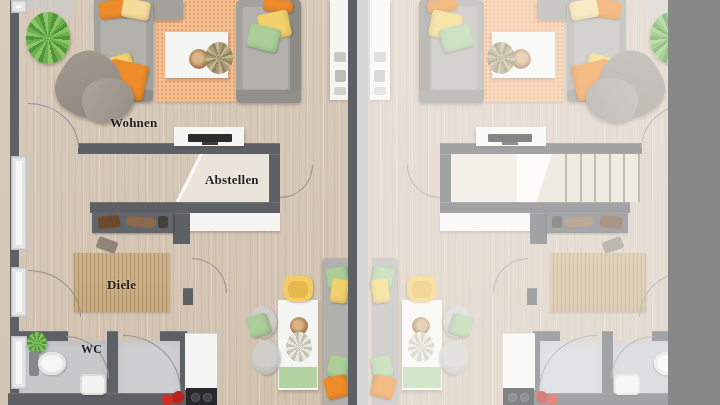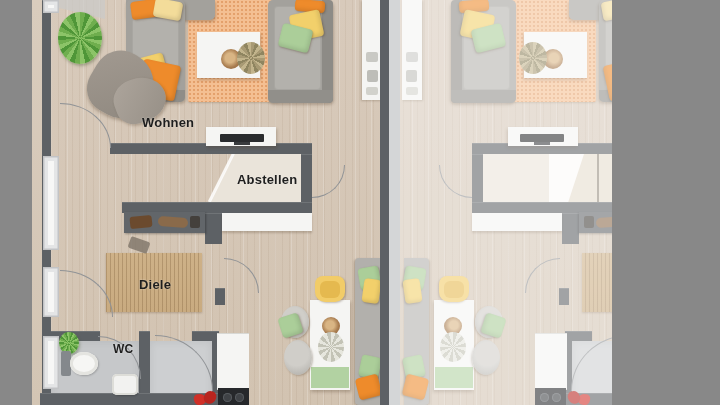--- a/index.html
+++ b/index.html
@@ -1,18 +1,18 @@
 <!DOCTYPE html>
 <html style="--wall: #5d6165; --party-wall-light: #b6b8ba; --floor-wood: #d8cabb; --rug-living: #f4bf92; --rug-hall: #c9ab80; --wc-floor: #c6c8ca; --accent-orange: #ee8b2b; --accent-yellow: #f2d06b; --accent-pale: #f3dc9a; --accent-green: #abce99; --tv-black: #2a2c2e; --red-item: #d03028;"><head>
 <meta charset="utf-8">
 <style>
   html,body{margin:0;padding:0;background:#888;}
-  #stage{position:relative;width:580px;height:405px;overflow:hidden;
-    font-family:Liberation Sans, sans-serif;
-    background:linear-gradient(180deg,#d9ccbd,#d3c5b4);margin-left:32px;}
+  #stage{position:relative;width:668px;height:405px;overflow:hidden;
+    font-family:Liberation Serif, serif;
+    background:linear-gradient(180deg,#d9ccbd,#d3c5b4);}
   .a{position:absolute;}
   
   .w{background:var(--wall,#5d6165);box-shadow:inset 0 1px 0 rgba(255,255,255,.12);}
   .win{background:#f7f7f6;box-shadow:inset 0 0 0 1.5px #c2c3c5, inset 0 0 0 5px rgba(210,212,214,.5);}
   .arc{border:0 solid #909396;}
   .arc.tr{border-top-width:1.5px;border-right-width:1.5px;border-top-right-radius:100%;}
   .arc.br{border-right-width:1.5px;border-bottom-width:1.5px;border-bottom-right-radius:100%;}
   
   .floor-wood{
     background:

